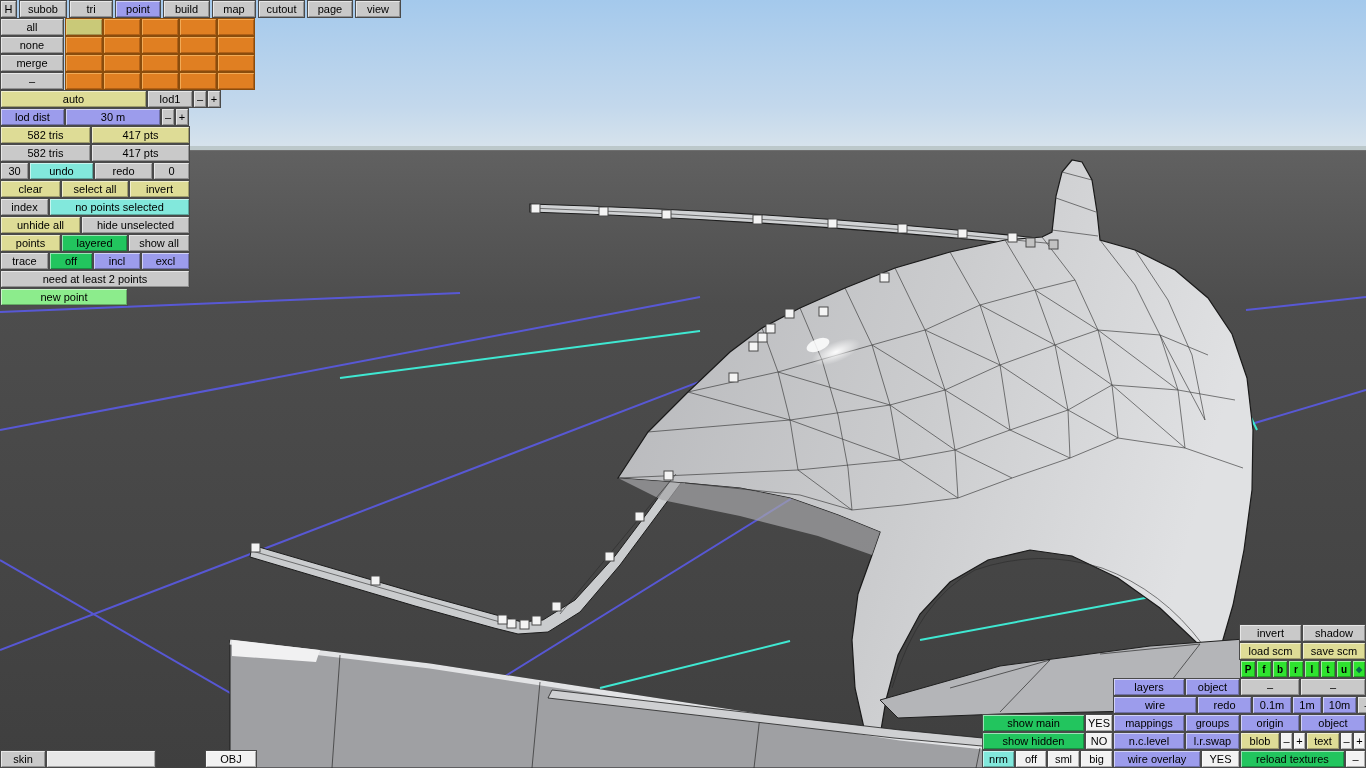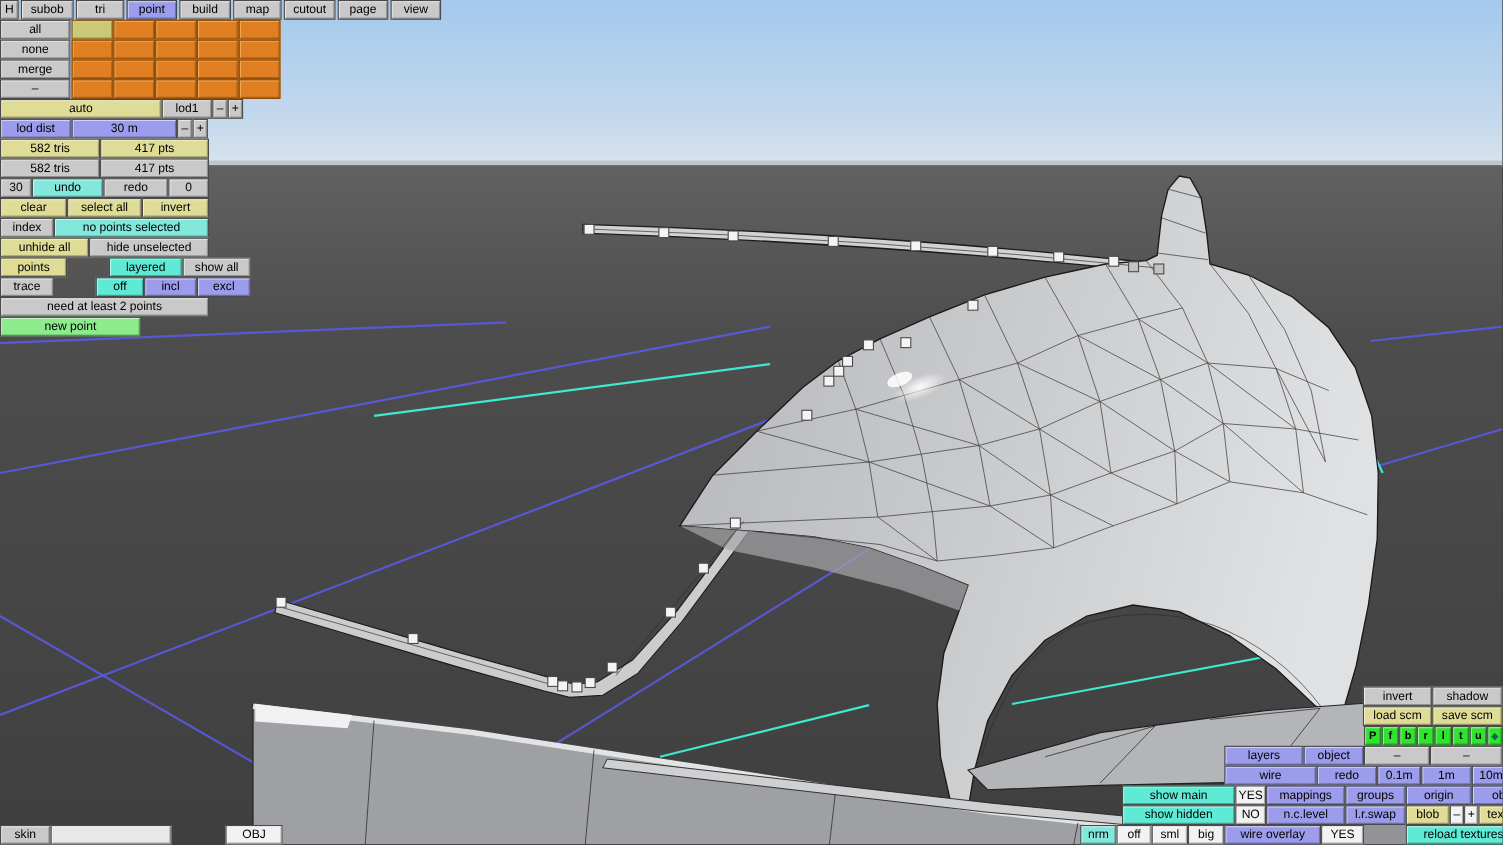--- a/index.html
+++ b/index.html
@@ -10,21 +10,21 @@
   .c {
     height:18px; display:flex; align-items:center; justify-content:center;
     border:1px solid #4a4a4a; white-space:nowrap; overflow:hidden;
     box-shadow: inset 1px 1px 0 rgba(255,255,255,.55), inset -1px -1px 0 rgba(0,0,0,.28);
     flex:0 0 auto;
   }
   .gray   { background:#c9c9c9; }
   .purple { background:#9c9cec; }
   .yellow { background:#dedc96; }
   .cyan   { background:#82e8dc; }
-  .orange { background:#5eead4;margin-left:38px; }
+  .orange { background:#22c55e; }
   .green  { background:#2fe32f; }
   .lgreen { background:#8cec8c; }
   .white  { background:#f2f2f2; }
   .field  { background:#e8e8e8; }
   .spacer { border:none; box-shadow:none; background:transparent; }
   .ast { color:#dd0000; font-weight:bold; margin-left:1px; }
   .flag { font-weight:bold; font-size:10px; }
   .diamond { font-size:8px; color:#0a6a4a; }
   #tex-grid {
     position:absolute; left:65px; top:18px; width:190px; height:72px; z-index:2;
@@ -295,21 +295,21 @@
   <div class="row" style="top:678px;left:1113px">
     <div class="c purple" style="width:72px">layers</div>
     <div class="c purple" style="width:55px">object</div>
     <div class="c gray" style="width:60px">–</div>
     <div class="c gray" style="width:66px">–</div>
   </div>
   <div class="row" style="top:696px;left:1113px">
     <div class="c purple" style="width:84px">wire</div>
     <div class="c purple" style="width:55px">redo</div>
     <div class="c purple" style="width:40px">0.1m</div>
-    <div class="c purple" style="width:46px">1m</div>
+    <div class="c purple" style="width:30px">1m</div>
     <div class="c purple" style="width:35px">10m</div>
     <div class="c gray" style="width:21px">–</div>
   </div>
   <div class="row" style="top:714px;left:982px">
     <div class="c orange" style="width:103px">show main</div>
     <div class="c white" style="width:28px">YES</div>
     <div class="c purple" style="width:72px">mappings</div>
     <div class="c purple" style="width:55px">groups</div>
     <div class="c purple" style="width:60px">origin</div>
     <div class="c purple" style="width:66px">object</div>

